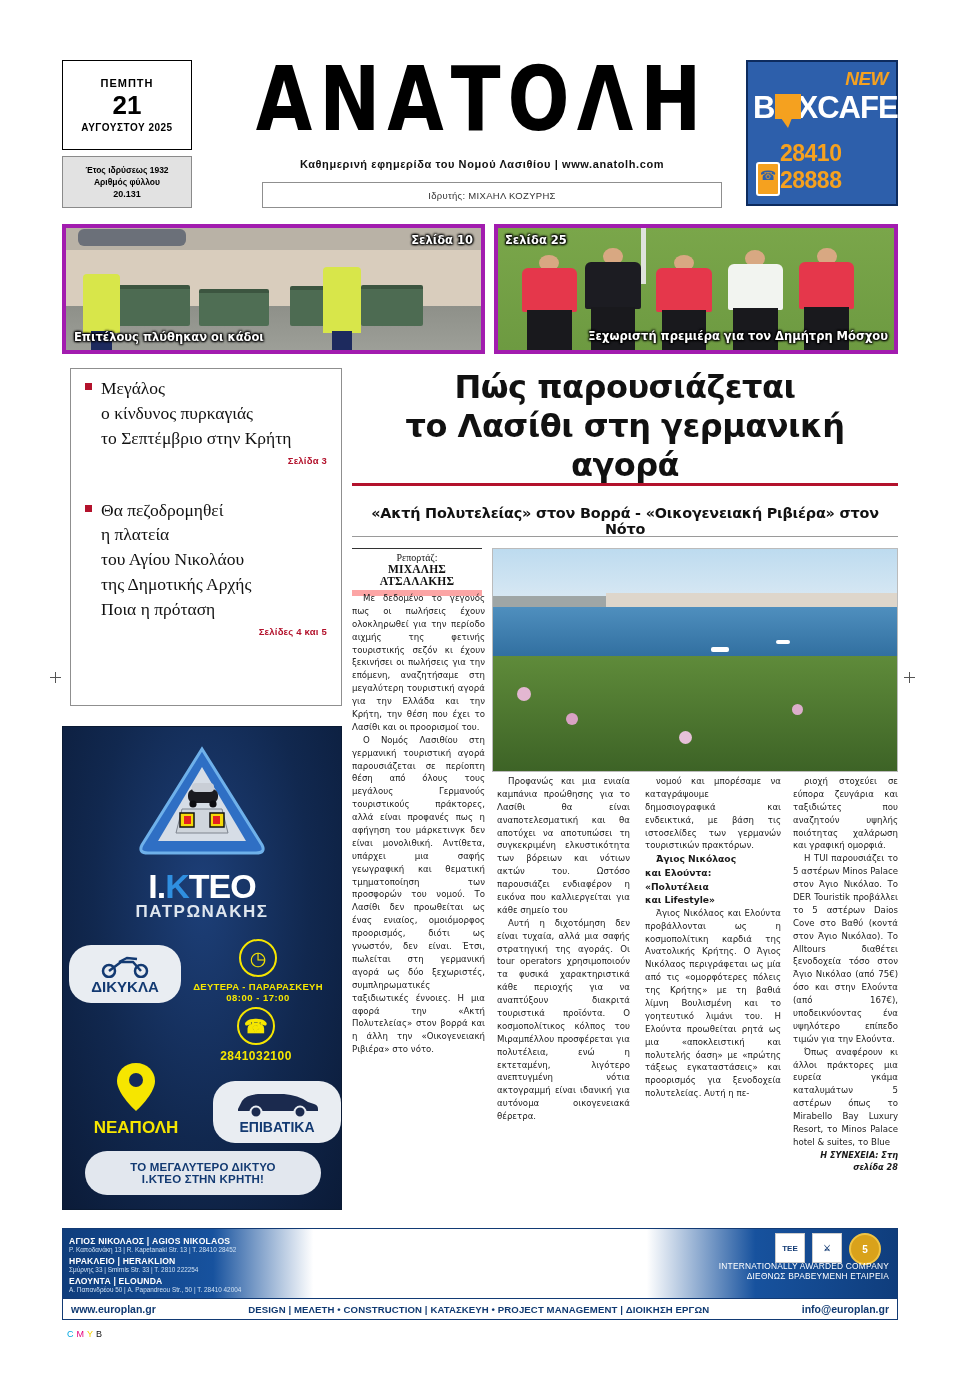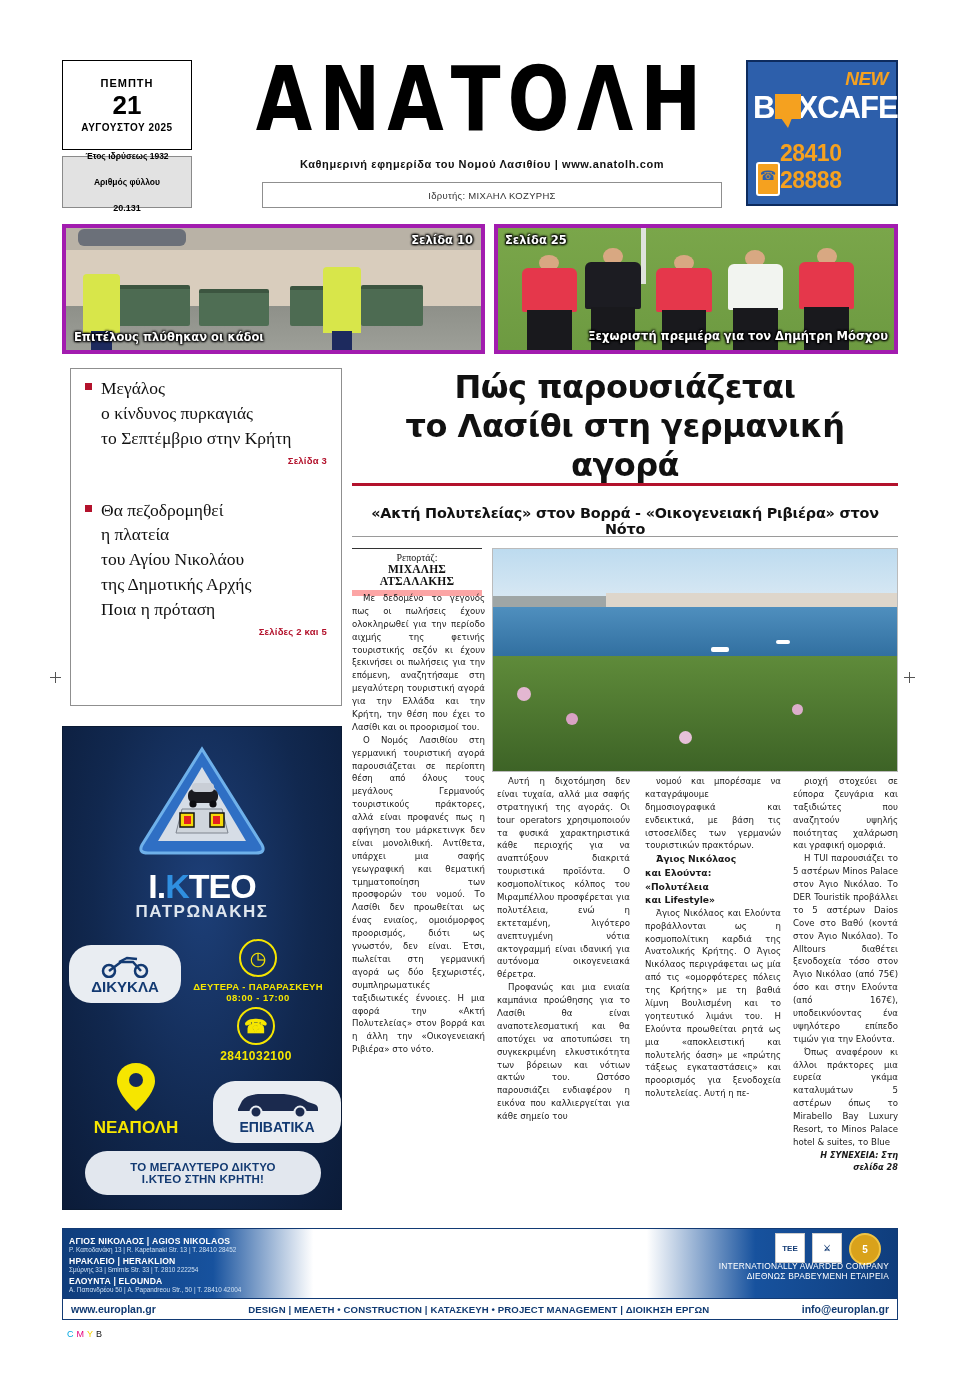--- a/index.html
+++ b/index.html
@@ -12,21 +12,21 @@
   .cropmark:after{content:"";position:absolute;top:5px;left:0;height:1px;width:11px;background:#555;}
 
   
   .masthead{position:absolute;left:62px;top:60px;width:836px;height:152px;}
   .date-box{position:absolute;left:0;top:0;width:130px;height:90px;border:1px solid #000;box-sizing:border-box;
             display:flex;flex-direction:column;align-items:center;justify-content:center;}
   .date-day{font-size:11px;font-weight:bold;letter-spacing:1px;}
   .date-num{font-size:26px;font-weight:bold;line-height:1.1;margin:2px 0;}
   .date-month{font-size:10px;font-weight:bold;letter-spacing:.5px;}
   .issue-box{position:absolute;left:0;top:96px;width:130px;height:52px;background:#e2e2e2;border:1px solid #8a8a8a;
-             box-sizing:border-box;display:flex;flex-direction:column;align-items:center;justify-content:center;gap:16px;}
+             box-sizing:border-box;display:flex;flex-direction:column;align-items:center;justify-content:center;gap:2px;}
   .issue-l1{font-size:8.5px;font-weight:bold;}
   .issue-l2{font-size:8.5px;font-weight:bold;}
   .issue-l3{font-size:9px;font-weight:bold;}
 
   .title-wrap{position:absolute;left:140px;top:-4px;width:560px;text-align:center;}
   .paper-title{font-family:"DejaVu Sans",sans-serif;font-weight:bold;font-size:73px;letter-spacing:7px;line-height:0.98;
                color:#000;transform:scaleY(1.22);transform-origin:top center;}
   .paper-sub{margin-top:30px;font-size:11px;font-weight:bold;letter-spacing:.6px;color:#111;white-space:nowrap;}
   .founder-box{position:absolute;left:200px;top:122px;width:460px;height:26px;border:1px solid #8f8f8f;box-sizing:border-box;
                display:flex;align-items:center;justify-content:center;font-size:9.5px;color:#333;letter-spacing:.3px;}
@@ -270,21 +270,21 @@
 
     <div class="tz-item">
       <div class="tz-line tz-first">
         <span class="tz-bullet"></span>
         <span>Θα πεζοδρομηθεί</span>
       </div>
       <div class="tz-line tz-ind">η πλατεία</div>
       <div class="tz-line tz-ind">του Αγίου Νικολάου</div>
       <div class="tz-line tz-ind">της Δημοτικής Αρχής</div>
       <div class="tz-line tz-ind">Ποια η πρόταση</div>
-      <div class="tz-page">Σελίδες 2 και 5</div>
+      <div class="tz-page">Σελίδες 4 και 5</div>
     </div>
   </div>
 
   <div class="headline">
     <div class="hl-l1">Πώς παρουσιάζεται</div>
     <div class="hl-l2">το Λασίθι στη γερμανική αγορά</div>
   </div>
   <div class="hl-rule"></div>
   <div class="subhead">«Ακτή Πολυτελείας» στον Βορρά - «Οικογενειακή Ριβιέρα» στον Νότο</div>
   <div class="sub-rule"></div>
@@ -307,22 +307,22 @@
     <div class="ai-fl" style="left:46%;top:82%;width:13px;height:13px;background:#e6c0d8;"></div>
     <div class="ai-fl" style="left:74%;top:70%;width:11px;height:11px;background:#dcaecb;"></div>
   </div>
 
   <div class="col c1">
     <p>Με δεδομένο το γεγονός πως οι πωλήσεις έχουν ολοκληρωθεί για την περίοδο αιχμής της φετινής τουριστικής σεζόν κι έχουν ξεκινήσει οι πωλήσεις για την επόμενη, αναζητήσαμε στη μεγαλύτερη τουριστική αγορά για την Ελλάδα και την Κρήτη, την θέση που έχει το Λασίθι και οι προορισμοί του.</p>
     <p>Ο Νομός Λασιθίου στη γερμανική τουριστική αγορά παρουσιάζεται σε περίοπτη θέση από όλους τους μεγάλους Γερμανούς τουριστικούς πράκτορες, αλλά είναι προφανές πως η αφήγηση του μάρκετινγκ δεν είναι μονολιθική. Αντίθετα, υπάρχει μια σαφής γεωγραφική και θεματική τμηματοποίηση των προσφορών του νομού. Το Λασίθι δεν προωθείται ως ένας ενιαίος, ομοιόμορφος προορισμός, διότι ως γνωστόν, δεν είναι. Έτσι, πωλείται στη γερμανική αγορά ως δύο ξεχωριστές, συμπληρωματικές ταξιδιωτικές έννοιες. Η μια αφορά την «Ακτή Πολυτελείας» στον βορρά και η άλλη την «Οικογενειακή Ριβιέρα» στο νότο.</p>
   </div>
 
   <div class="col c2">
+    <p>Προφανώς και μια ενιαία καμπάνια προώθησης για το Λασίθι θα είναι αναποτελεσματική και θα αποτύχει να αποτυπώσει τη συγκεκριμένη ελκυστικότητα των βόρειων και νότιων ακτών του. Ωστόσο παρουσιάζει ενδιαφέρον η εικόνα που καλλιεργείται για κάθε σημείο του</p>
     <p>Αυτή η διχοτόμηση δεν είναι τυχαία, αλλά μια σαφής στρατηγική της αγοράς. Οι tour operators χρησιμοποιούν τα φυσικά χαρακτηριστικά κάθε περιοχής για να αναπτύξουν διακριτά τουριστικά προϊόντα. Ο κοσμοπολίτικος κόλπος του Μιραμπέλλου προσφέρεται για πολυτέλεια, ενώ η εκτεταμένη, λιγότερο ανεπτυγμένη νότια ακτογραμμή είναι ιδανική για αυτόνομα οικογενειακά θέρετρα.</p>
-    <p>Προφανώς και μια ενιαία καμπάνια προώθησης για το Λασίθι θα είναι αναποτελεσματική και θα αποτύχει να αποτυπώσει τη συγκεκριμένη ελκυστικότητα των βόρειων και νότιων ακτών του. Ωστόσο παρουσιάζει ενδιαφέρον η εικόνα που καλλιεργείται για κάθε σημείο του</p>
   </div>
 
   <div class="col c3">
     <p>νομού και μπορέσαμε να καταγράψουμε δημοσιογραφικά και ενδεικτικά, με βάση τις ιστοσελίδες των γερμανών τουριστικών πρακτόρων.</p>
     <p class="sub-title" style="white-space:pre-line">Άγιος Νικόλαος
 και Ελούντα:
 «Πολυτέλεια
 και Lifestyle»</p>
     <p>Άγιος Νικόλαος και Ελούντα προβάλλονται ως η κοσμοπολίτικη καρδιά της Ανατολικής Κρήτης. Ο Άγιος Νικόλαος περιγράφεται ως μία από τις «ομορφότερες πόλεις της Κρήτης» με τη βαθιά λίμνη Βουλισμένη και το γοητευτικό λιμάνι του. Η Ελούντα προωθείται ρητά ως μια «αποκλειστική και πολυτελής όαση» με «πρώτης τάξεως εγκαταστάσεις» και προορισμός για ξενοδοχεία πολυτελείας. Αυτή η πε-</p>
   </div>

